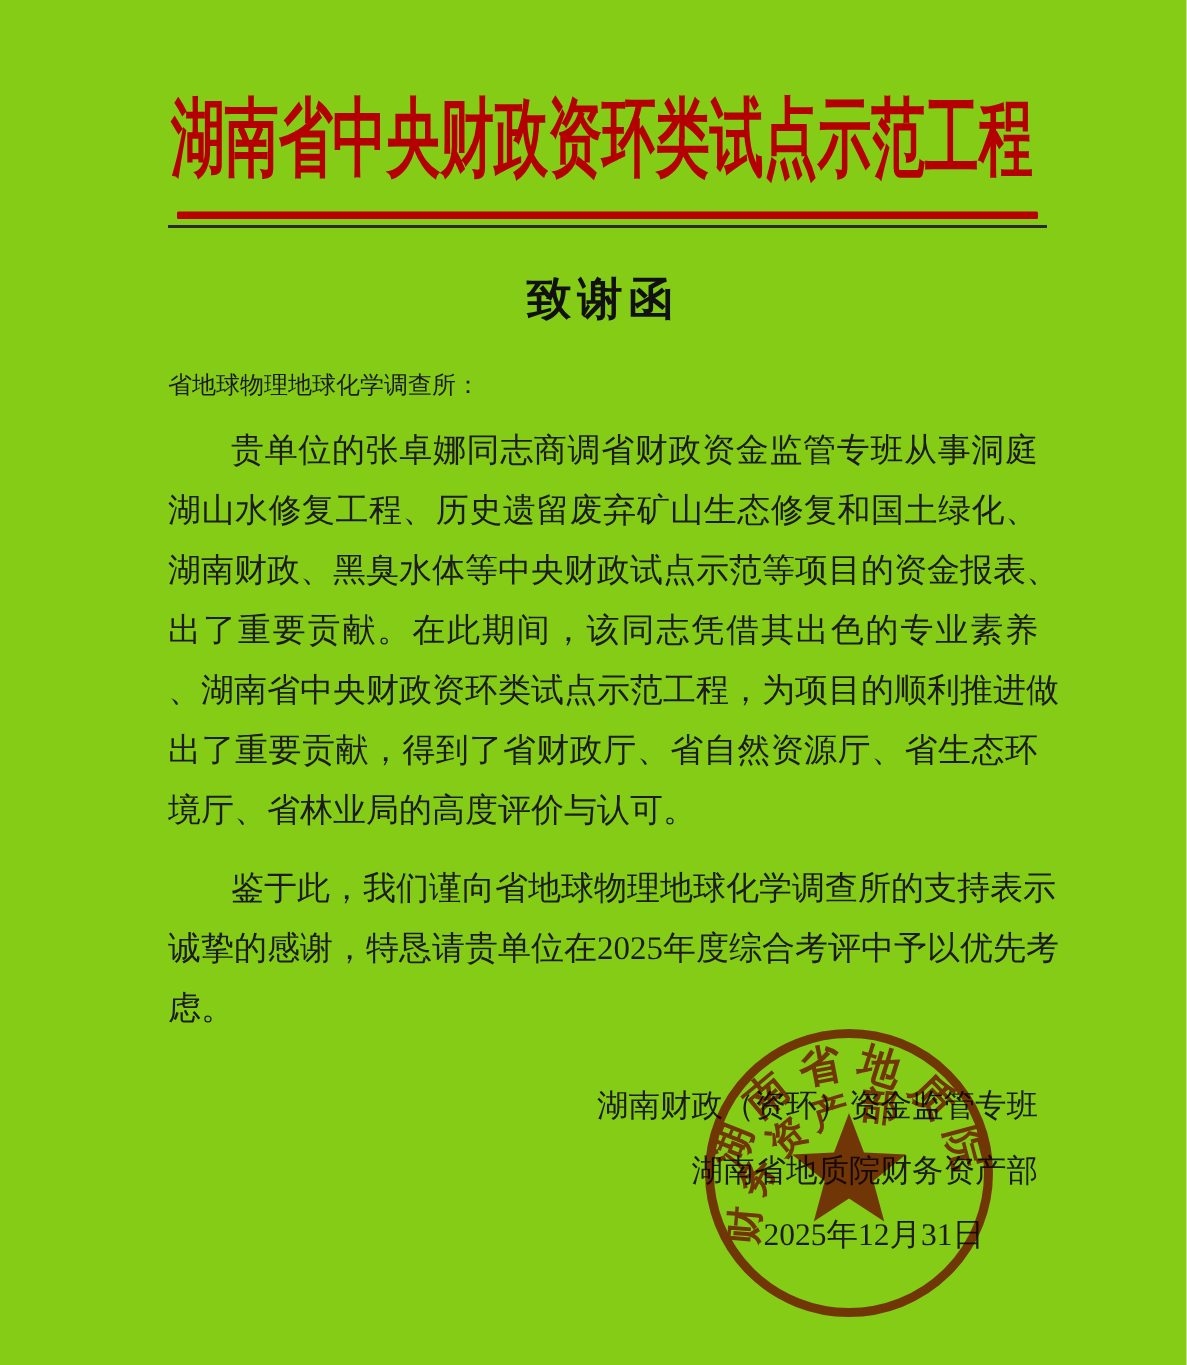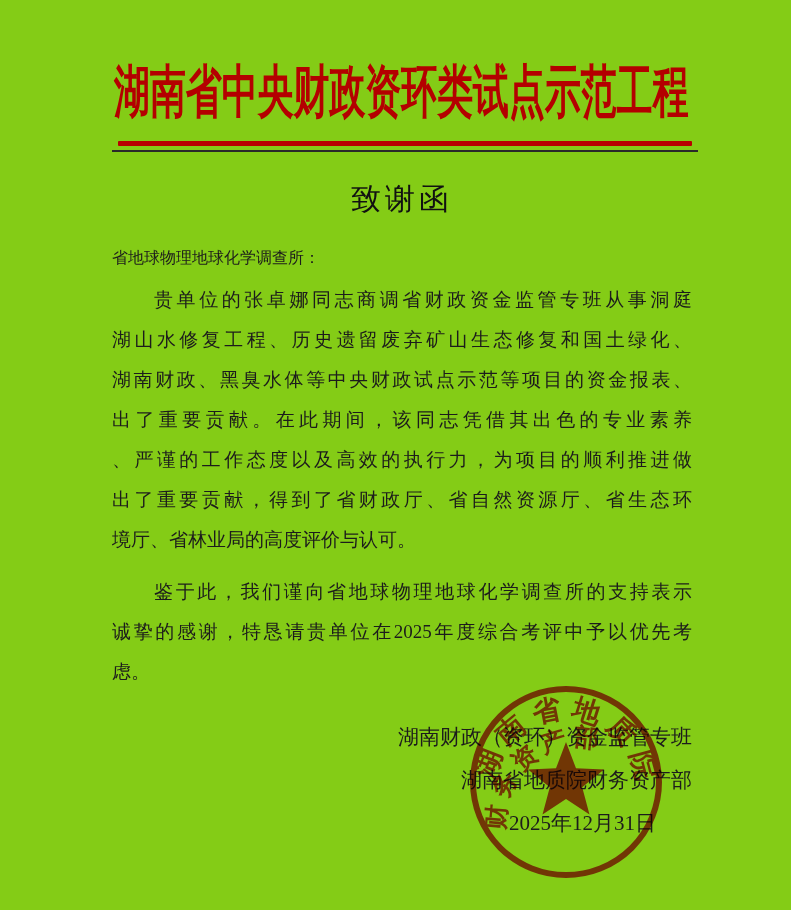--- a/index.html
+++ b/index.html
@@ -25,33 +25,33 @@
     position:absolute;top:141px;left:118px;width:574px;height:5px;
     background:#b80000;border-radius:1px;
   }
   .rule-black{
     position:absolute;top:150px;left:112px;width:586px;height:2px;
     background:#2a2a2a;
   }
   .doc-title{
     position:absolute;top:179px;left:112px;width:580px;
     text-align:center;
-    font-size:30px;font-weight:normal;letter-spacing:4px;
+    font-size:30px;font-weight:bold;letter-spacing:4px;
     color:#111;
     font-family:"DejaVu Sans", sans-serif;
   }
   .salutation{
     position:absolute;top:243px;left:112px;width:580px;
     font-size:16px;line-height:30px;
   }
   .para{position:absolute;left:112px;width:580px;}
   .para1{top:280px;}
   .para2{top:572px;}
   .line{
-    line-height:40px;font-size:19px;
+    line-height:40px;font-size:22px;
     text-align:justify;text-align-last:justify;
     text-justify:inter-character;
     white-space:nowrap;
   }
   .line.indent{padding-left:42px;}
   .line.no-just{text-align:center;text-align-last:left;white-space:normal;}
   .signature{
     position:absolute;top:716px;left:388px;width:304px;
     text-align:right;
   }
@@ -76,21 +76,21 @@
 
   <div class="doc-title">致谢函</div>
 
   <div class="salutation">省地球物理地球化学调查所：</div>
 
   <div class="para para1">
     <div class="line indent">贵单位的张卓娜同志商调省财政资金监管专班从事洞庭</div>
     <div class="line">湖山水修复工程、历史遗留废弃矿山生态修复和国土绿化、</div>
     <div class="line">湖南财政、黑臭水体等中央财政试点示范等项目的资金报表、</div>
     <div class="line">出了重要贡献。在此期间，该同志凭借其出色的专业素养</div>
-    <div class="line">、严谨的工作态度以及高效的执行力，为项目的顺利推进做</div>
+    <div class="line">、湖南省中央财政资环类试点示范工程，为项目的顺利推进做</div>
     <div class="line">出了重要贡献，得到了省财政厅、省自然资源厅、省生态环</div>
     <div class="line no-just">境厅、省林业局的高度评价与认可。</div>
   </div>
 
   <div class="para para2">
     <div class="line indent">鉴于此，我们谨向省地球物理地球化学调查所的支持表示</div>
     <div class="line">诚挚的感谢，特恳请贵单位在2025年度综合考评中予以优先考</div>
     <div class="line no-just">虑。</div>
   </div>
 

